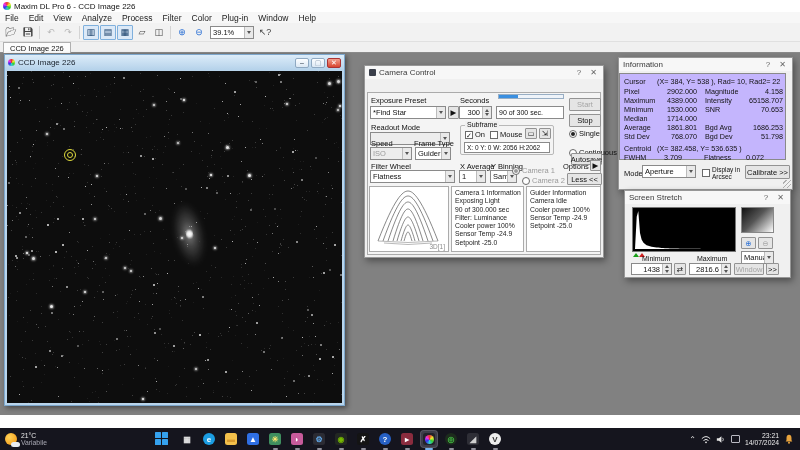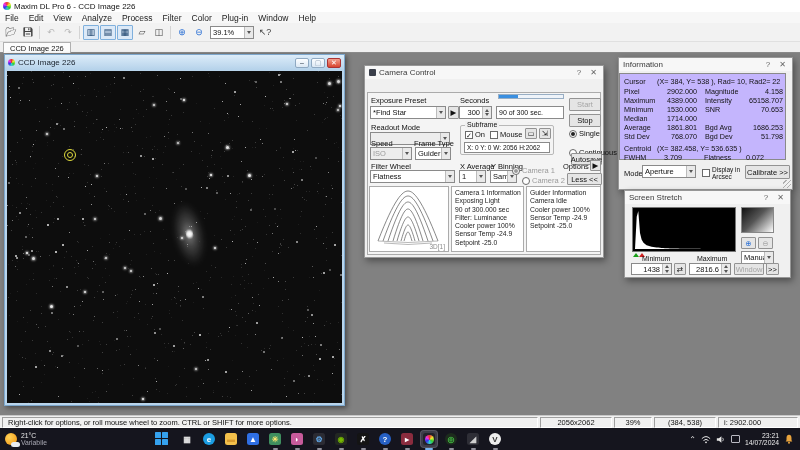--- a/index.html
+++ b/index.html
@@ -1464,27 +1464,20 @@
         <span class="ud">
             <i class="uarr"></i>
             <i class="darr"></i>
           </span>
       </div>
       <div class="btn dis" style="left:109px;top:72px;width:30px;height:12px">Window</div>
       <div class="btn" style="left:141px;top:72px;width:13px;height:12px">&gt;&gt;</div>
     </div>
   </div>
 
-  <div id="statusbar">
-    <span class="seg" style="flex:1">Right-click for options, or roll mouse wheel to zoom. CTRL or SHIFT for more options.</span>
-    <span class="seg" style="width:72px;justify-content:center">2056x2062</span>
-    <span class="seg" style="width:38px;justify-content:center">39%</span>
-    <span class="seg" style="width:62px;justify-content:center">(384, 538)</span>
-    <span class="seg" style="width:80px">i:  2902.000</span>
-  </div>
 
   <div id="taskbar">
     <div id="weather">
       <span class="wsun">
           <span class="wcloud"></span>
         </span>
       <span class="wtxt">
         <div>21°C</div>
         <div class="sub">Variabile</div>
       </span>

